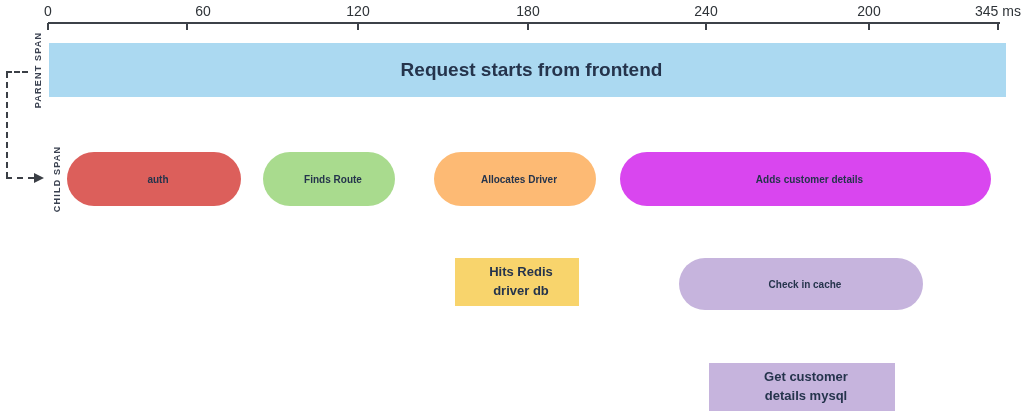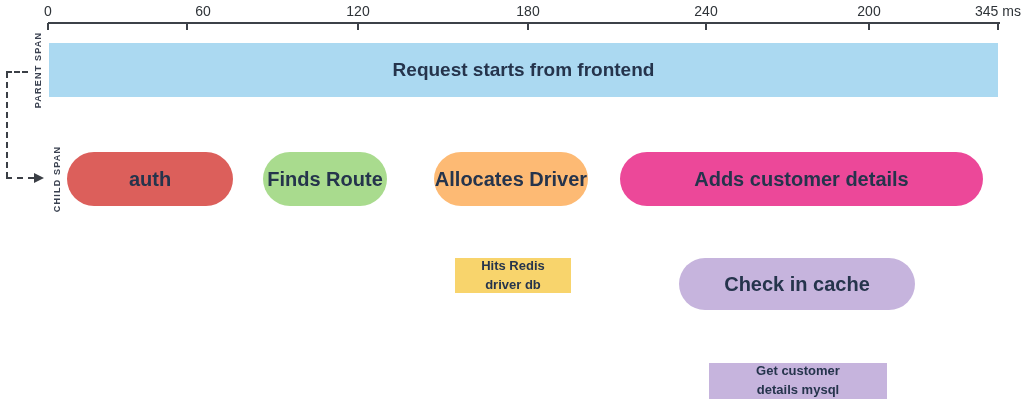--- a/index.html
+++ b/index.html
@@ -10,24 +10,24 @@
   
   .axis-line{position:absolute;height:0;border-top:2px solid #3c4148;}
   .tick{position:absolute;top:23px;width:2px;height:7px;background:#3c4148;transform:translateX(-50%);}
   .tick-label{
     position:absolute;top:3px;transform:translateX(-50%);
     font-size:14px;color:#2e3338;white-space:nowrap;
   }
   
   .span{
     position:absolute;display:flex;align-items:center;justify-content:center;
-    text-align:center;font-weight:bold;color:#25344c;white-space:pre-line;
+    text-align:center;font-weight:bold;color:#25344c;white-space:pre-line;padding-left:8px;
   }
   .span--lg{font-size:19px;}
-  .span--md{font-size:20px;border-radius:27px;}
+  .span--md{font-size:10px;border-radius:27px;}
   .span--sm{font-size:13px;line-height:1.45;}
   
   .rowlabel{
     position:absolute;width:100px;height:14px;text-align:center;
     transform:rotate(-90deg);font-size:9px;font-weight:bold;letter-spacing:1.2px;
     color:#3a4150;white-space:nowrap;line-height:14px;
   }
   .rowlabel--parent{left:-12px;top:63px;}
   .rowlabel--child{left:7px;top:172px;}
   
@@ -67,20 +67,20 @@
   <div class="dash-h dash-h--bottom"></div>
   <div class="arrowhead"></div>
 
   <div class="rowlabel rowlabel--parent">PARENT SPAN</div>
   <div class="rowlabel rowlabel--child">CHILD SPAN</div>
 
   <div class="span span--lg" style="left: 49px; top: 43px; width: 949px; height: 54px; background: rgb(171, 217, 241);">Request starts from frontend</div>
   <div class="span span--md" style="left: 67px; top: 152px; width: 166px; height: 54px; background: rgb(220, 95, 91);">auth</div>
   <div class="span span--md" style="left: 263px; top: 152px; width: 124px; height: 54px; background: rgb(169, 219, 142);">Finds Route</div>
   <div class="span span--md" style="left: 434px; top: 152px; width: 154px; height: 54px; background: #fdba74;">Allocates Driver</div>
-  <div class="span span--md" style="left: 620px; top: 152px; width: 363px; height: 54px; background: #ec4899;">Adds customer details</div>
-  <div class="span span--sm" style="left: 455px; top: 258px; width: 116px; height: 35px; background: rgb(248, 212, 108);">Hits Redis
+  <div class="span span--md" style="left: 620px; top: 152px; width: 363px; height: 54px; background: #d946ef;">Adds customer details</div>
+  <div class="span span--sm" style="left: 455px; top: 258px; width: 116px; height: 48px; background: rgb(248, 212, 108);">Hits Redis
 driver db</div>
   <div class="span span--md" style="left: 679px; top: 258px; width: 236px; height: 52px; background: rgb(198, 180, 221);">Check in cache</div>
-  <div class="span span--sm" style="left: 709px; top: 363px; width: 178px; height: 36px; background: rgb(198, 180, 221);">Get customer
+  <div class="span span--sm" style="left: 709px; top: 363px; width: 178px; height: 48px; background: rgb(198, 180, 221);">Get customer
 details mysql</div>
 
 </div>
 
 </body></html>

